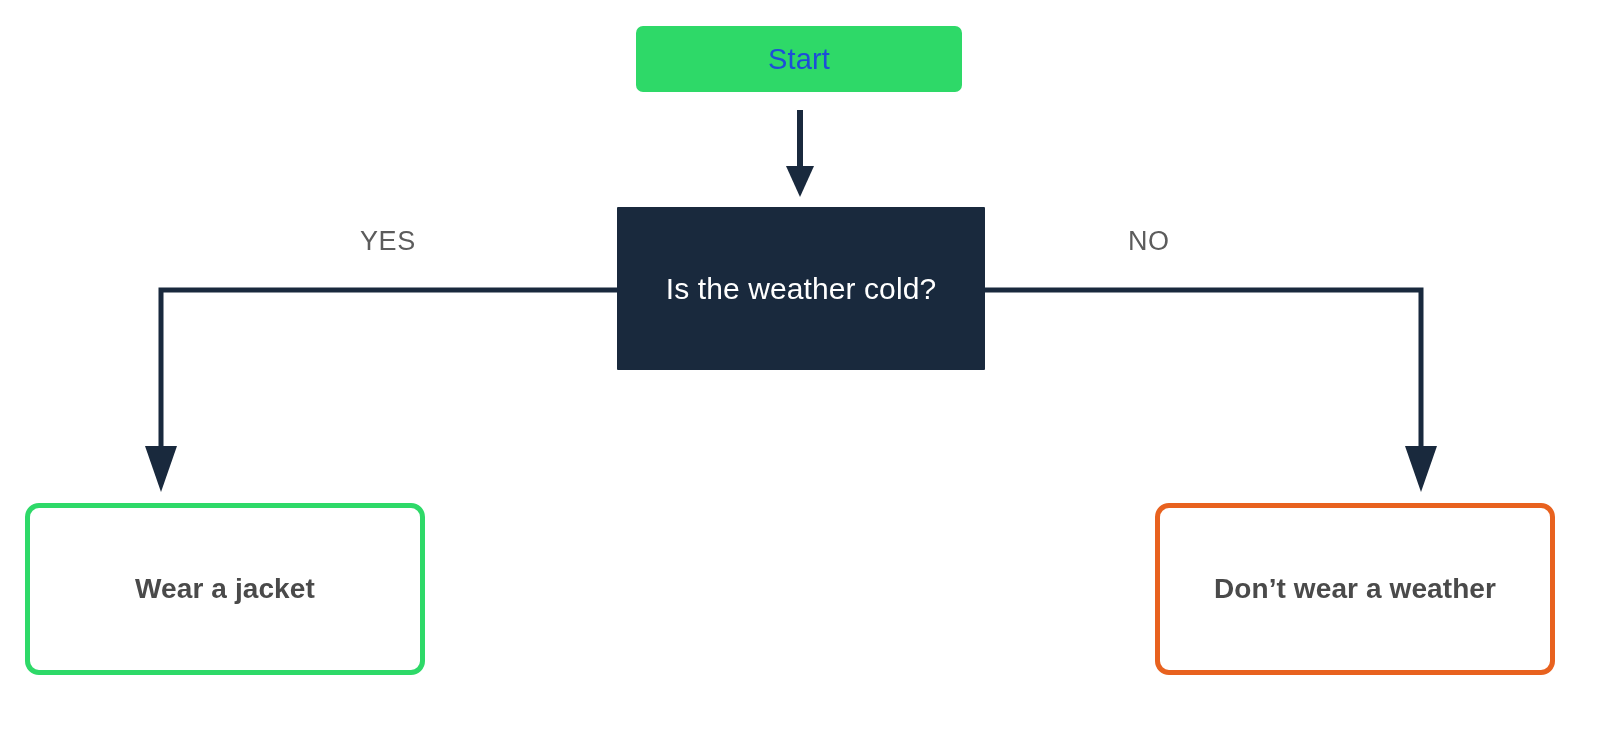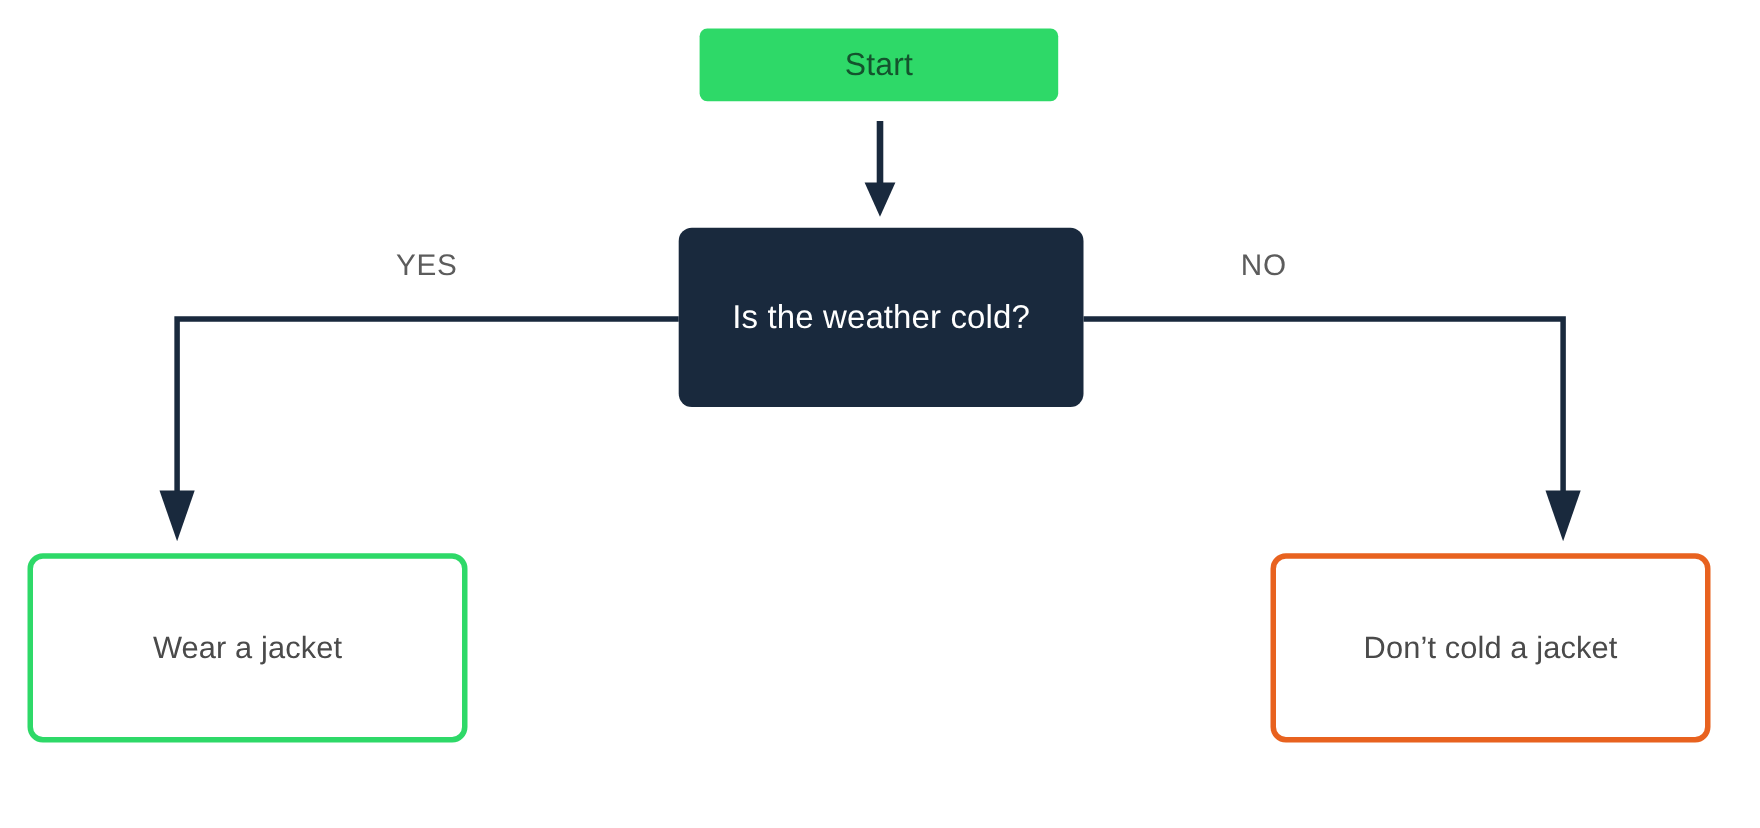--- a/index.html
+++ b/index.html
@@ -35,48 +35,48 @@
     text-align: center;
   }
   
   .node-start {
     left: 636px;
     top: 26px;
     width: 326px;
     height: 66px;
     background: #2ed968;
     border-radius: 7px;
-    color: #14532d;
+    color: #1d4ed8;
     font-size: 29px;
     font-weight: 400;
     letter-spacing: .2px;
   }
   
   .node-decision {
     left: 617px;
     top: 207px;
     width: 368px;
     height: 163px;
     background: #19293d;
-    border-radius: 12px;
+    border-radius: 1px;
     color: #ffffff;
     font-size: 30px;
     font-weight: 400;
     letter-spacing: .1px;
   }
   
   .node-outcome {
     width: 400px;
     height: 172px;
     top: 503px;
     background: #ffffff;
     border-radius: 14px;
     color: #4a4a4a;
     font-size: 28px;
-    font-weight: 400;
+    font-weight: 700;
     letter-spacing: .1px;
   }
   .node-yes-outcome {
     left: 25px;
     border: 5px solid #2ed968;
   }
   .node-no-outcome {
     left: 1155px;
     border: 5px solid #e8621f;
   }
@@ -125,16 +125,16 @@
 
   <div class="edge-label label-yes">YES</div>
 
   <div class="edge-label label-no">NO</div>
 
   <div class="node node-outcome node-yes-outcome">
     <span>Wear a jacket</span>
   </div>
 
   <div class="node node-outcome node-no-outcome">
-    <span>Don’t cold a jacket</span>
+    <span>Don’t wear a weather</span>
   </div>
 
 </div>
 
 </body></html>

